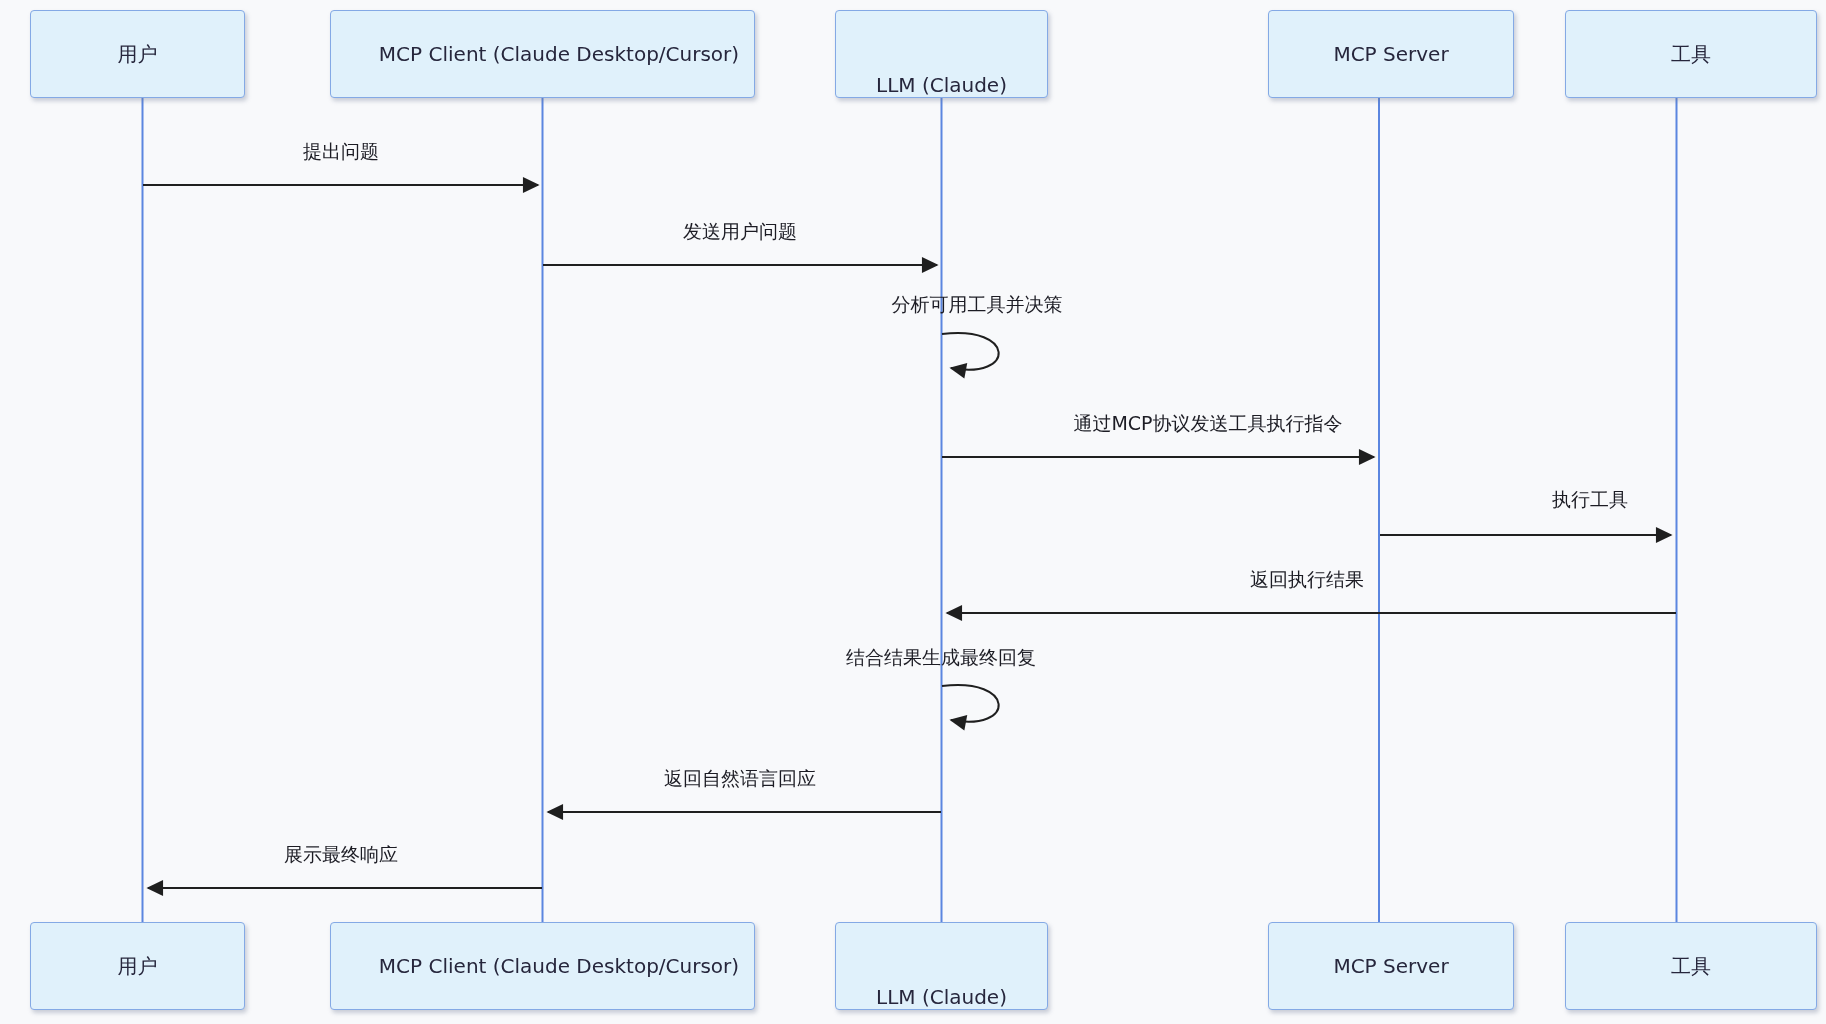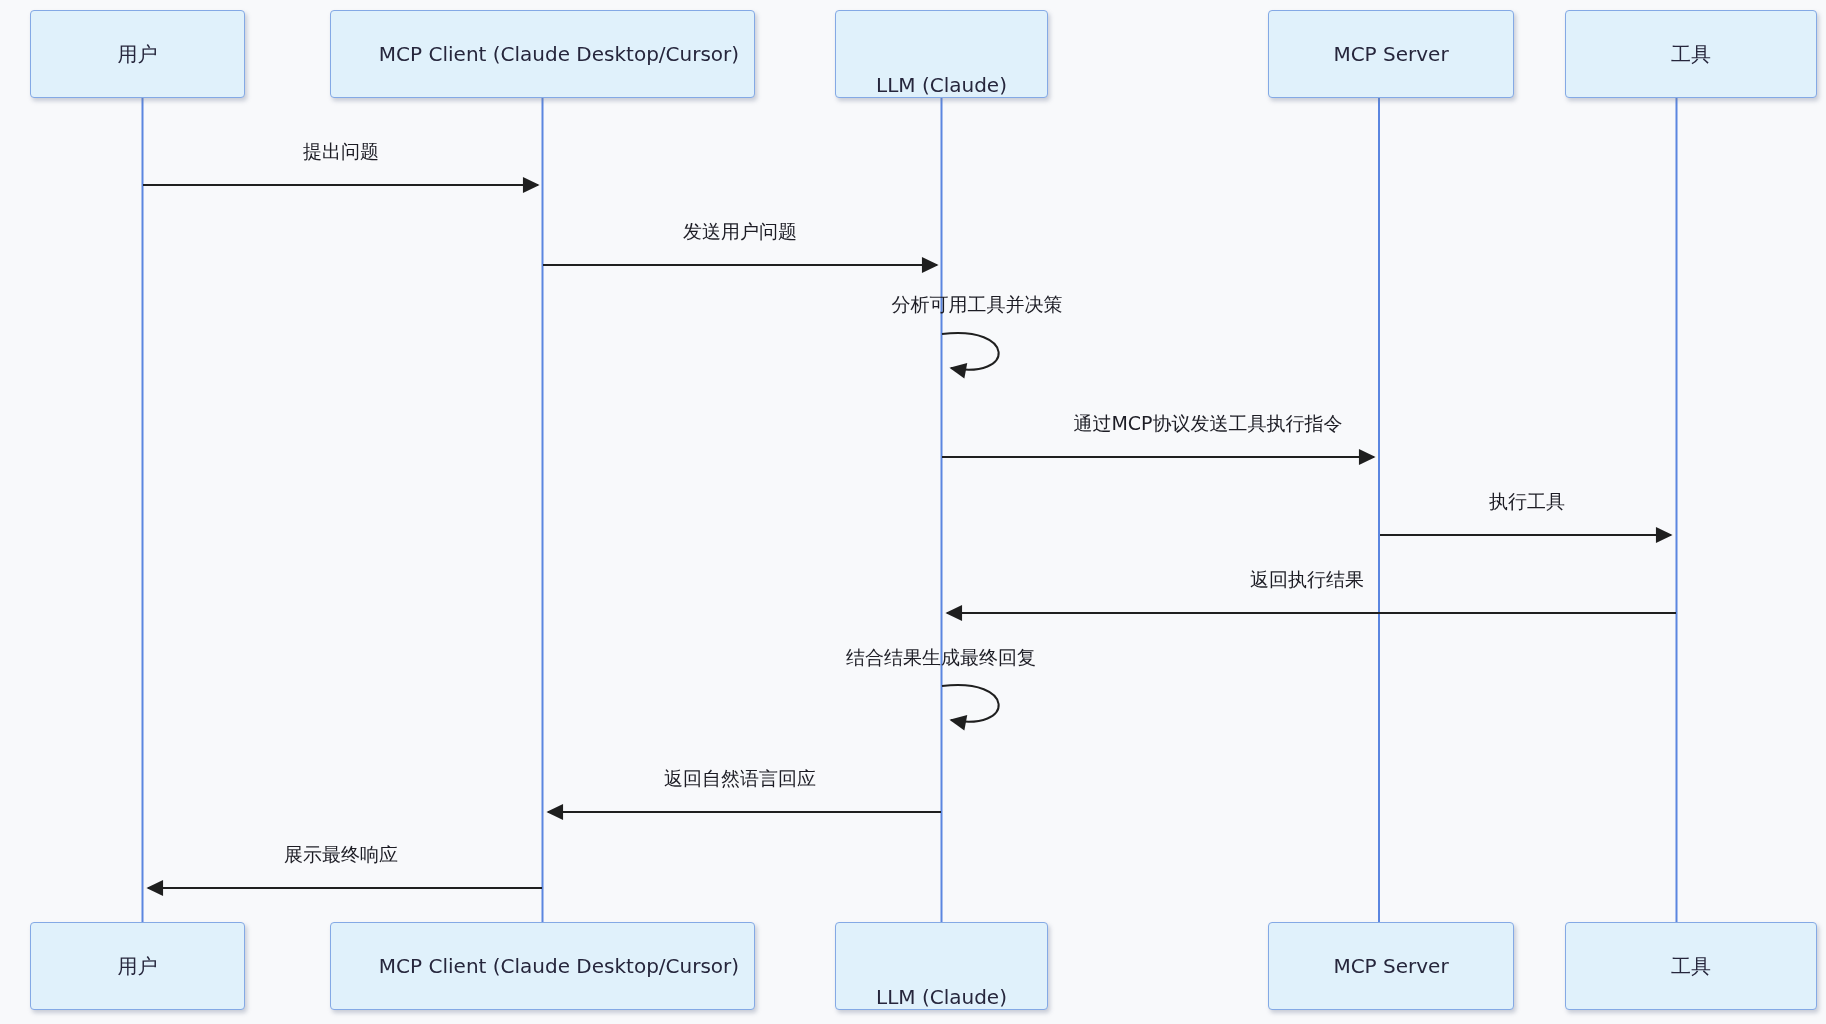--- a/index.html
+++ b/index.html
@@ -45,21 +45,21 @@
     font-size: 19px;
     line-height: 26px;
     color: #1c1c24;
     white-space: nowrap;
     z-index: 3;
   }
   .m1 { left: 341px;  top: 138px; }
   .m2 { left: 740px;  top: 218px; }
   .m3 { left: 941px;  top: 291px; margin-left: 36px; }
   .m4 { left: 1160px; top: 410px; margin-left: 48px; }
-  .m5 { left: 1527px; top: 488px; }
+  .m5 { left: 1590px; top: 488px; font-family: Liberation Mono, monospace; }
   .m6 { left: 1307px; top: 566px; }
   .m7 { left: 941px;  top: 644px; }
   .m8 { left: 740px;  top: 765px; }
   .m9 { left: 341px;  top: 841px; }
 </style>
 </head>
 <body>
 
 <div id="diagram">
 

